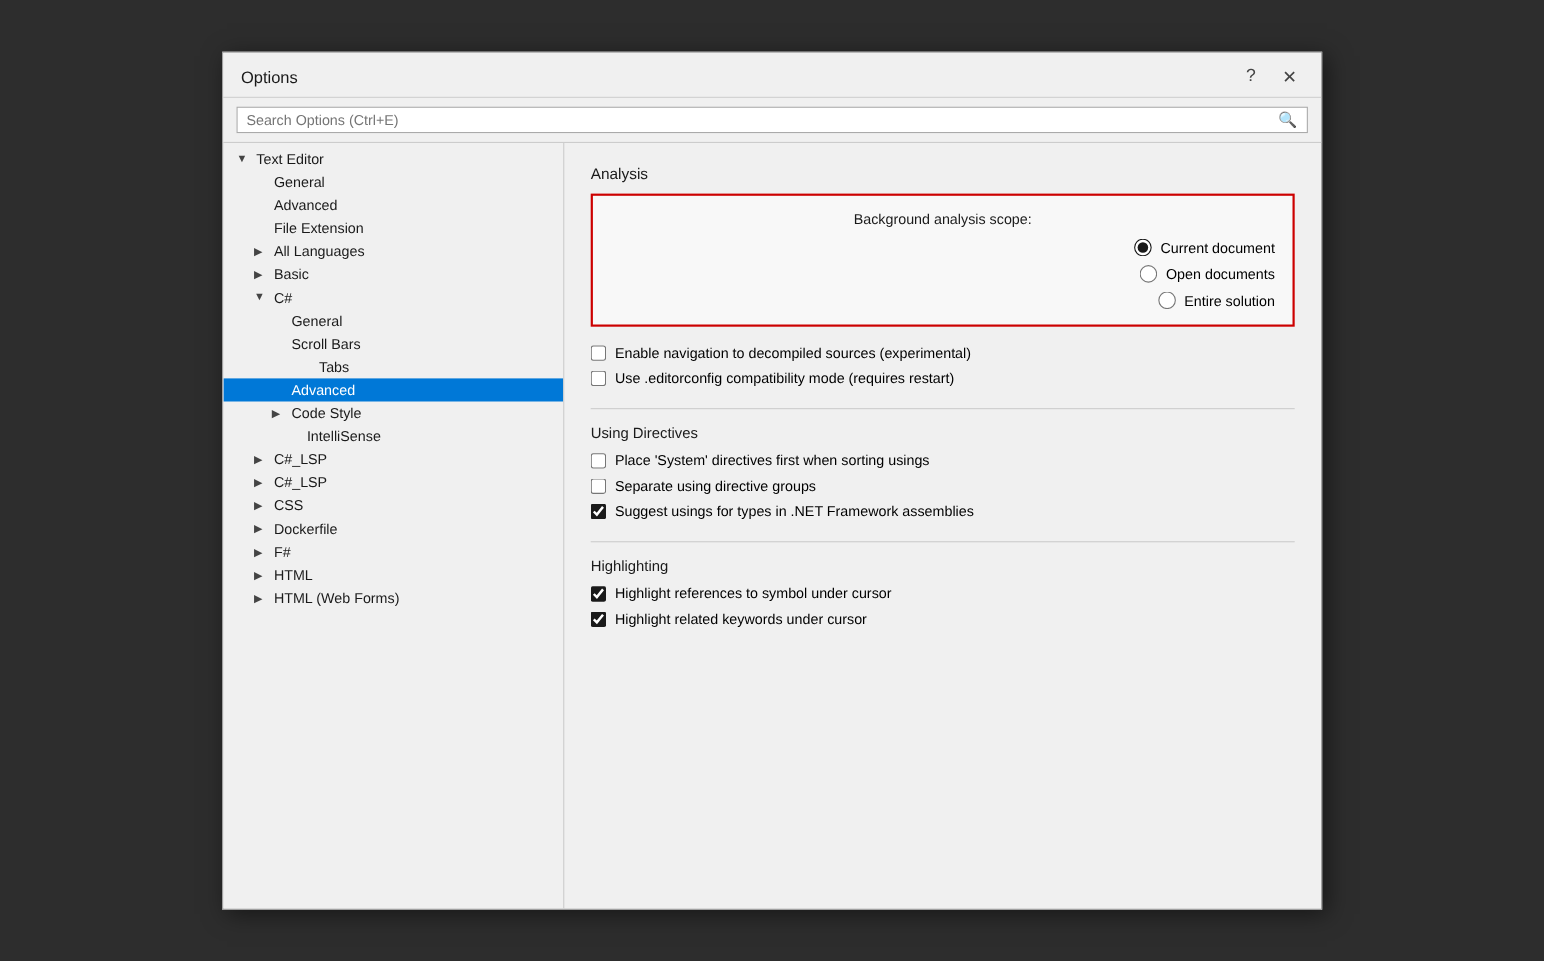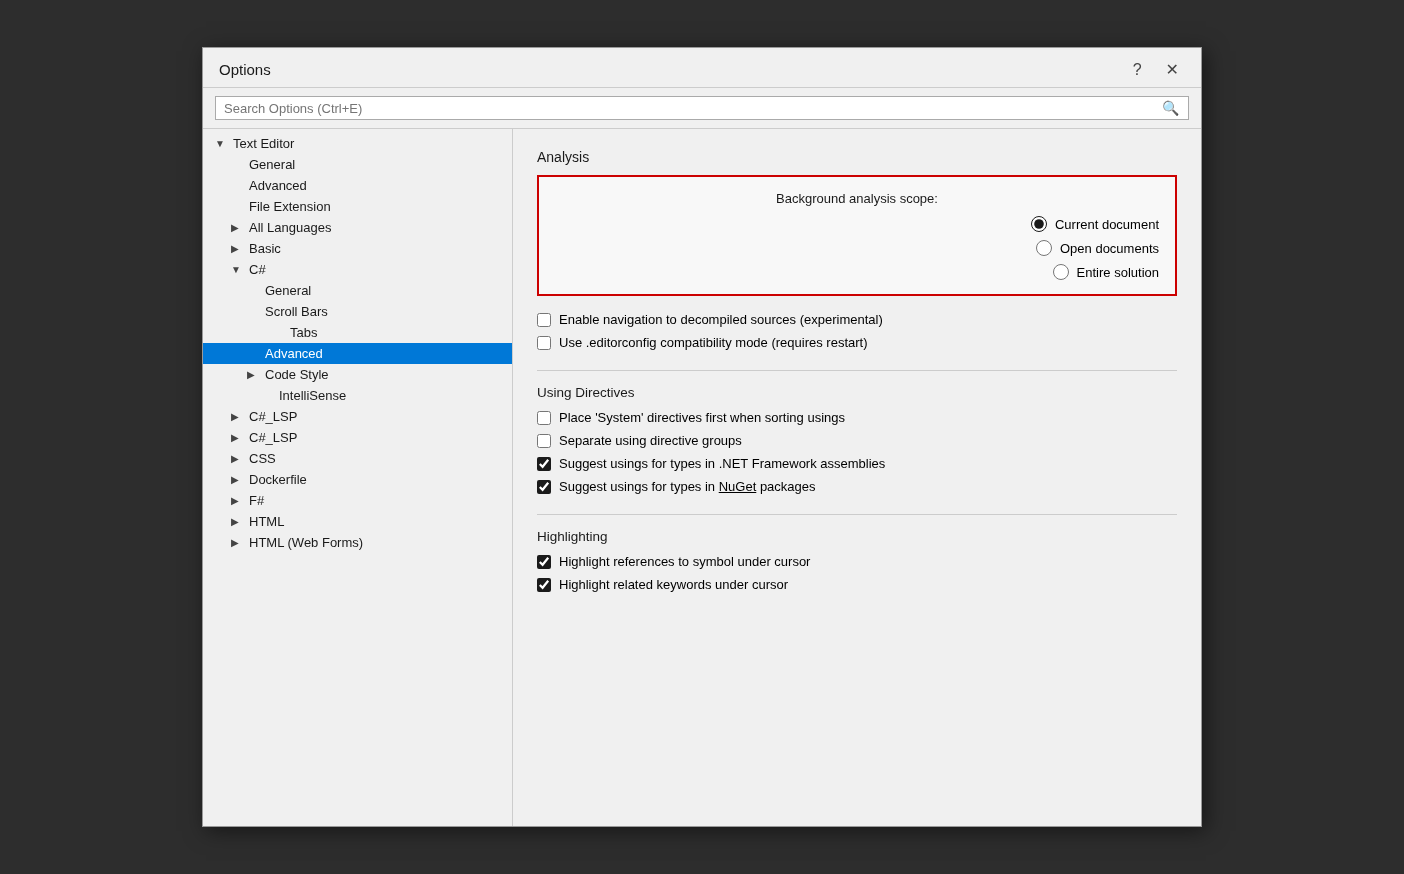--- a/index.html
+++ b/index.html
@@ -349,24 +349,20 @@
               <label>Place 'System' directives first when sorting usings</label>
             </div>
             <div class="checkbox-item">
               <input type="checkbox" style="">
               <label>Separate using directive groups</label>
             </div>
             <div class="checkbox-item">
               <input type="checkbox" checked="" style="">
               <label>Suggest usings for types in .NET Framework assemblies</label>
             </div>
-            <div class="checkbox-item">
-              <input type="checkbox" checked="" style="">
-              <label>Suggest usings for types in <u>NuGet</u> packages</label>
-            </div>
           </div>
       </div>
 
       <hr class="divider">
 
       <div class="section-group">
         <div class="subsection-title">Highlighting</div>
         <div id="highlighting-checkboxes">
             <div class="checkbox-item">
               <input type="checkbox" checked="" style="">

